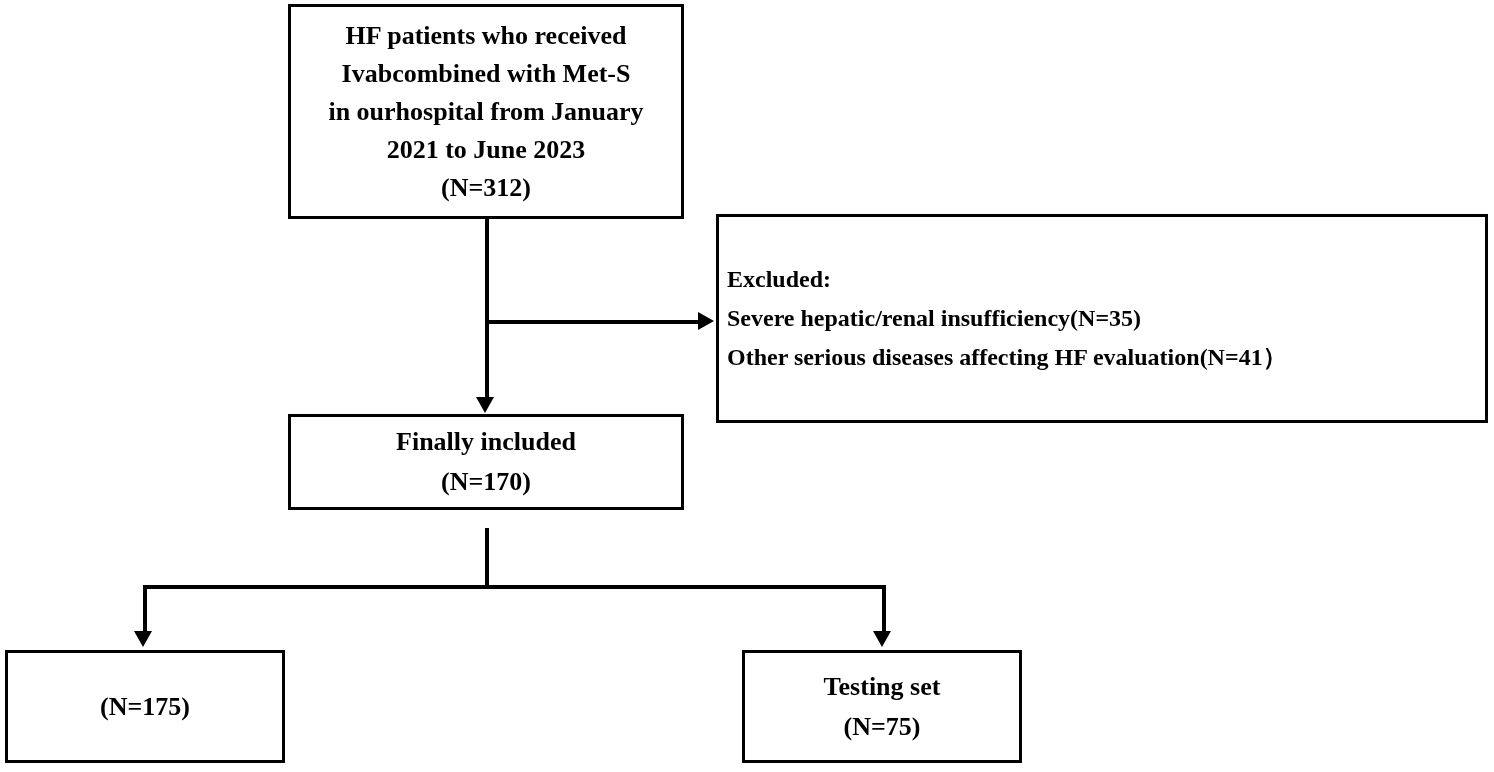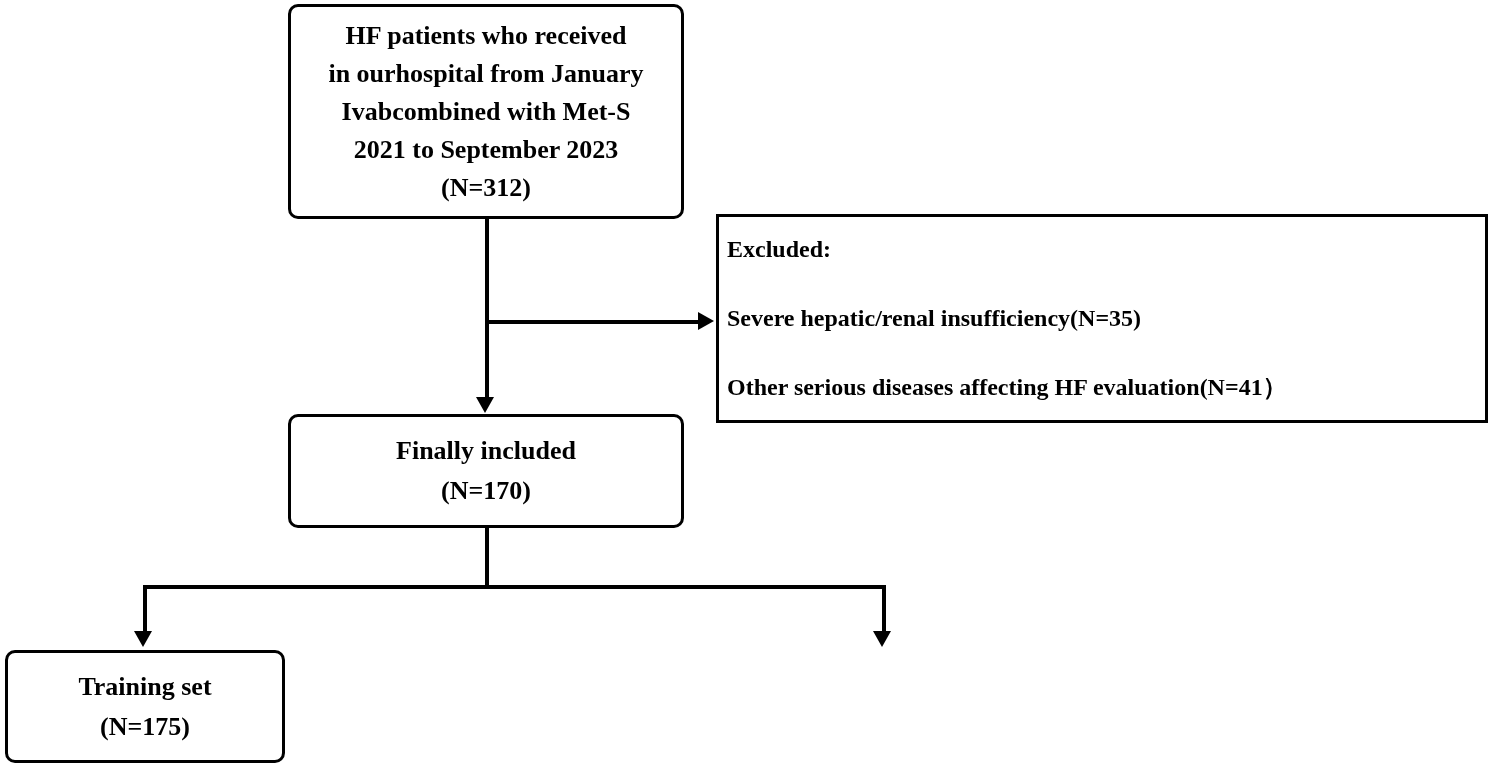--- a/index.html
+++ b/index.html
@@ -23,47 +23,45 @@
     background: #ffffff;
     display: flex;
     flex-direction: column;
     justify-content: center;
     color: #000000;
     font-weight: bold;
   }
   .box.centered {
     align-items: center;
     text-align: center;
-    border-radius: 10px;
   }
   .box.leftaligned {
     align-items: flex-start;
     text-align: left;
-    gap: 30px;
   }
   .line {
     margin: 0;
     white-space: nowrap;
   }
 
   
   #box-source {
     left: 288px; top: 4px; width: 396px; height: 215px;
     font-size: 26px;
     line-height: 38px;
     padding: 0 8px;
   }
   #box-excluded {
     left: 716px; top: 214px; width: 772px; height: 209px;
     font-size: 24px;
     line-height: 39px;
     padding: 4px 0 4px 8px;
   }
   #box-included {
-    left: 288px; top: 414px; width: 396px; height: 114px;
+    left: 288px; top: 414px; width: 396px; height: 96px;
     font-size: 26px;
     line-height: 40px;
   }
   #box-training {
     left: 5px; top: 650px; width: 280px; height: 113px;
     font-size: 26px;
     line-height: 40px;
   }
   #box-testing {
     left: 742px; top: 650px; width: 280px; height: 113px;
@@ -117,42 +115,45 @@
   #drop-right      { left: 882px; top: 585px; height: 48px; }
   #drop-right-head { left: 873px; top: 631px; }
 </style>
 </head>
 <body>
 
 <div id="canvas">
 
   <div class="box centered" id="box-source">
     <p class="line">HF patients who received</p>
+    <p class="line">Ivabcombined with Met-S</p>
     <p class="line">in ourhospital from January</p>
-    <p class="line">Ivabcombined with Met-S</p>
-    <p class="line">2021 to September 2023</p>
+    <p class="line">2021 to June 2023</p>
     <p class="line">(N=312)</p>
   </div>
 
   <div class="box leftaligned" id="box-excluded">
     <p class="line">Excluded:</p>
     <p class="line">Severe hepatic/renal insufficiency(N=35)</p>
     <p class="line">Other serious diseases affecting HF evaluation(N=41）</p>
   </div>
 
   <div class="box centered" id="box-included">
     <p class="line">Finally included</p>
     <p class="line">(N=170)</p>
   </div>
 
   <div class="box centered" id="box-training">
-    <p class="line">Training set</p>
     <p class="line">(N=175)</p>
   </div>
 
+  <div class="box centered" id="box-testing">
+    <p class="line">Testing set</p>
+    <p class="line">(N=75)</p>
+  </div>
 
   <div class="conn vline" id="trunk-top"></div>
   <div class="arrow-down" id="trunk-top-head"></div>
 
   <div class="conn hline" id="branch-excl"></div>
   <div class="arrow-right" id="branch-excl-head"></div>
 
   <div class="conn vline" id="trunk-mid"></div>
 
   <div class="conn hline" id="split-bar"></div>

